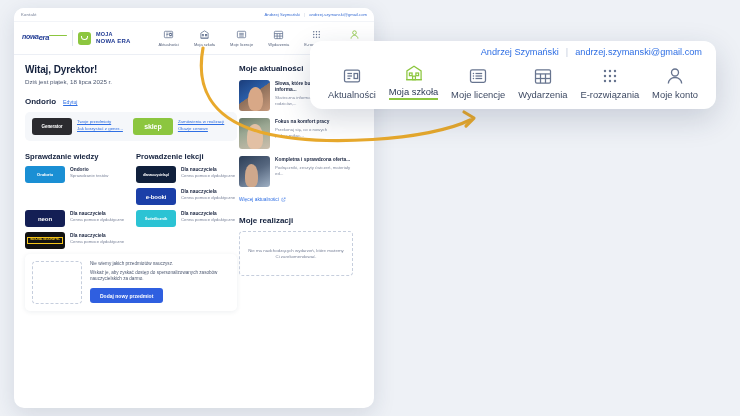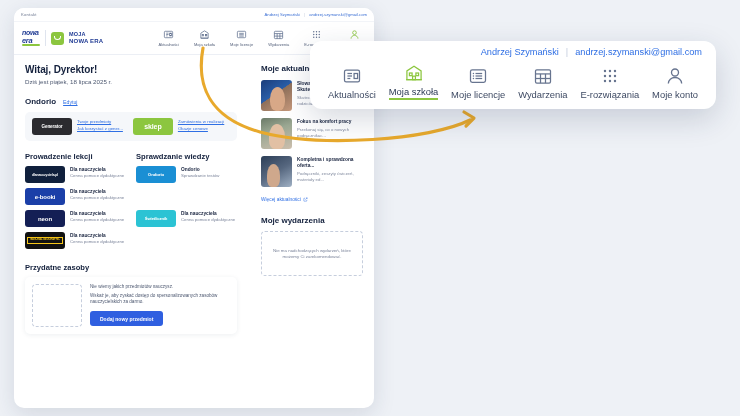--- a/index.html
+++ b/index.html
@@ -32,21 +32,21 @@
   .util-sep { color: #c3ccdc; }
 
   
   .nav-bar {
     height: 33px; background: #fff;
     display: flex; align-items: center;
     padding: 0 8px;
     border-bottom: 1px solid #eceff5;
   }
   .brand { display: flex; align-items: center; gap: 5px; }
-  .logo-nowaera { display:flex; flex-direction:column; line-height:.95; }
+  .logo-nowaera { display:flex; flex-direction:row; line-height:.95; }
   .logo-nowaera .l1 { font-size: 7px; font-weight: 700; font-style: italic; color:#1f3a93; letter-spacing:-.3px;}
   .logo-nowaera .l2 { font-size: 7.5px; font-weight: 700; font-style: italic; color:#1f3a93; letter-spacing:-.3px;}
   .logo-underline { height:1.5px; width:18px; background:#8cc63f; border-radius:2px; margin-top:.5px;}
   .brand-divider { width:1px; height:16px; background:#dfe4ee; }
   .moja-mark {
     width:13px; height:13px; border-radius:3px; background:#8cc63f;
     display:flex; align-items:center; justify-content:center;
   }
   .moja-mark .smile { width:7px; height:3.5px; border:1.2px solid #fff; border-top:none;
      border-radius:0 0 7px 7px; }
@@ -55,21 +55,21 @@
   .brand-words .bw2 { font-size:6px; font-weight:800; color:#1f3a93; letter-spacing:.2px;}
 
   .nav-items { display:flex; align-items:center; gap:15px; margin-left:auto; margin-right:2px;}
   .nav-item { display:flex; flex-direction:column; align-items:center; gap:2px; cursor:pointer;}
   .nav-item .ic { width:11px; height:11px; color:#5b6b8a; }
   .nav-item .lb { font-size:4px; color:#56627c; white-space:nowrap; }
   .nav-item.is-account .ic { color:#8cc63f; }
   .nav-item.is-account .lb { color:#56627c; }
 
   
-  .content { padding: 9px 11px 0 11px; display:flex; gap:24px; }
+  .content { padding: 9px 11px 0 11px; display:flex; gap:2px; }
   .col-left { width: 212px; }
   .col-right { width: 114px; }
 
   .greet-title { font-size:10px; font-weight:700; color:#14213d; letter-spacing:-.1px;}
   .greet-sub { font-size:6.2px; color:#4b5costa; color:#4d5870; margin-top:3px; }
 
   .sec-head { display:flex; align-items:baseline; gap:7px; margin-top:12px; }
   .sec-title { font-size:8px; font-weight:700; color:#14213d; }
   .sec-link { font-size:5.2px; color:#2f6fe4; text-decoration:underline; cursor:pointer;}
 
@@ -270,53 +270,53 @@
             </div>
             <div class="fav-links">
               <a>Zamówienia w realizacji</a>
               <a>Okazje cenowe</a>
             </div>
           </div>
         </div>
 
         <div class="two-cols">
           <div class="sub-col">
+            <div class="sub-title">Sprawdzanie wiedzy</div>
+            <div class="prod-row">
+              <div class="tile" style="background:#1a8fd4;">
+                <span class="tile-txt" style="color:#fff;font-size:4.4px;">Ondorio</span>
+              </div>
+              <div class="prod-txt">
+                <div class="prod-name">Ondorio</div>
+                <div class="prod-desc">Sprawdzanie testów</div>
+              </div>
+            </div>
+          </div>
+
+          <div class="sub-col">
             <div class="sub-title">Prowadzenie lekcji</div>
             <div class="prod-row">
               <div class="tile" style="background:#10203c;">
                 <span class="tile-txt" style="color:#fff;font-size:3.4px;">dlanauczyciela.pl</span>
               </div>
               <div class="prod-txt">
                 <div class="prod-name">Dla nauczyciela</div>
                 <div class="prod-desc">Cenna pomoce dydaktyczne</div>
               </div>
             </div>
             <div class="prod-row">
               <div class="tile" style="background:#1b3fa8;">
                 <span class="tile-txt" style="color:#fff;font-size:6px;">e-booki</span>
               </div>
               <div class="prod-txt">
                 <div class="prod-name">Dla nauczyciela</div>
                 <div class="prod-desc">Cenna pomoce dydaktyczne</div>
               </div>
             </div>
           </div>
-
-          <div class="sub-col">
-            <div class="sub-title">Sprawdzanie wiedzy</div>
-            <div class="prod-row">
-              <div class="tile" style="background:#1a8fd4;">
-                <span class="tile-txt" style="color:#fff;font-size:4.4px;">Ondorio</span>
-              </div>
-              <div class="prod-txt">
-                <div class="prod-name">Ondorio</div>
-                <div class="prod-desc">Sprawdzanie testów</div>
-              </div>
-            </div>
-          </div>
         </div>
 
         <div class="others-grid">
           <div class="sub-col">
             <div class="prod-row">
               <div class="tile" style="background:#141f55;">
                 <span class="tile-txt" style="color:#fff;font-size:6px;">neon</span>
               </div>
               <div class="prod-txt">
                 <div class="prod-name">Dla nauczyciela</div>
@@ -339,21 +339,20 @@
                 <span class="tile-txt" style="color:#fff;font-size:4.2px;">Świetlicznik</span>
               </div>
               <div class="prod-txt">
                 <div class="prod-name">Dla nauczyciela</div>
                 <div class="prod-desc">Cenna pomoce dydaktyczne</div>
               </div>
             </div>
           </div>
         </div>
 
-        <div class="res-title">Przydatne zasoby</div>
         <div class="res-card">
           <div class="res-dashed"></div>
           <div class="res-body">
             <div class="res-l1">Nie wiemy jakich przedmiotów nauczysz.</div>
             <div class="res-l2">Wskaż je, aby zyskać dostęp do spersonalizowanych zasobów nauczycielskich za darmo.</div>
             <button class="res-btn">Dodaj nowy przedmiot</button>
           </div>
         </div>
       </div>
 
@@ -384,21 +383,21 @@
 
         <div class="more-link">
           <span>Więcej aktualności</span>
           <svg width="5" height="5" viewBox="0 0 24 24" fill="none" stroke="currentColor" stroke-width="2.2">
             <path d="M14 4h6v6"></path>
               <path d="M20 4l-9 9"></path>
               <path d="M18 14v5a1 1 0 0 1-1 1H5a1 1 0 0 1-1-1V7a1 1 0 0 1 1-1h5"></path>
           </svg>
         </div>
 
-        <div class="ev-title">Moje wydarzenia</div>
+        <div class="ev-title">Moje realizacji</div>
         <div class="ev-box">
           <span>Nie ma nadchodzących wydarzeń, które możemy Ci zarekomendować.</span>
         </div>
       </div>
 
     </div>
   </div>
 
   <svg class="arrow-svg" viewBox="0 0 740 416">
     <path d="M203 48 C 196 86, 210 118, 260 132 C 320 148, 430 140, 470 120" fill="none" stroke="#e8a92c" stroke-width="3.2" stroke-linecap="round"></path>

